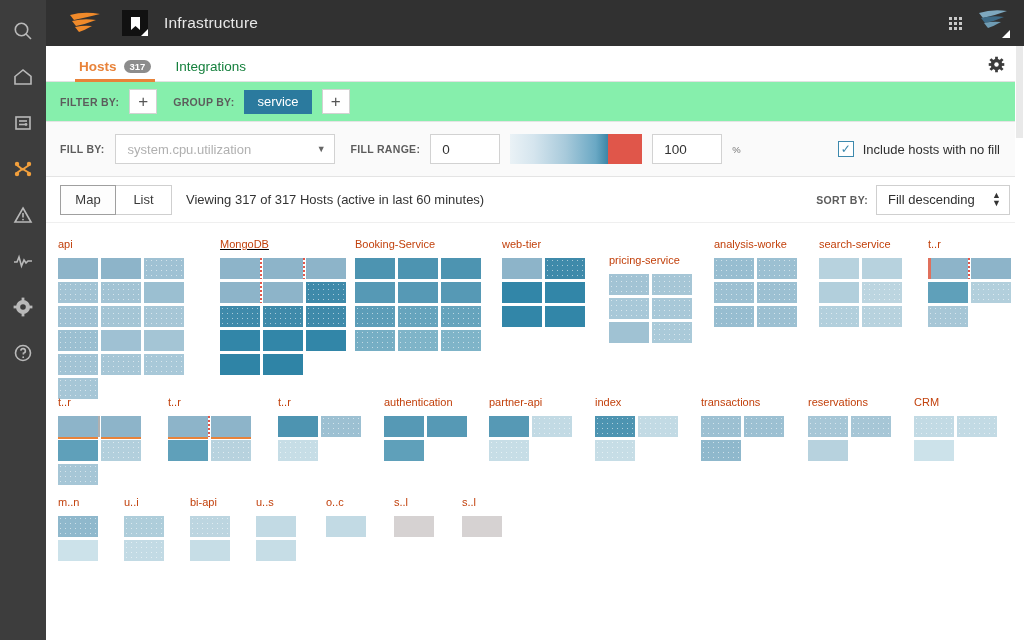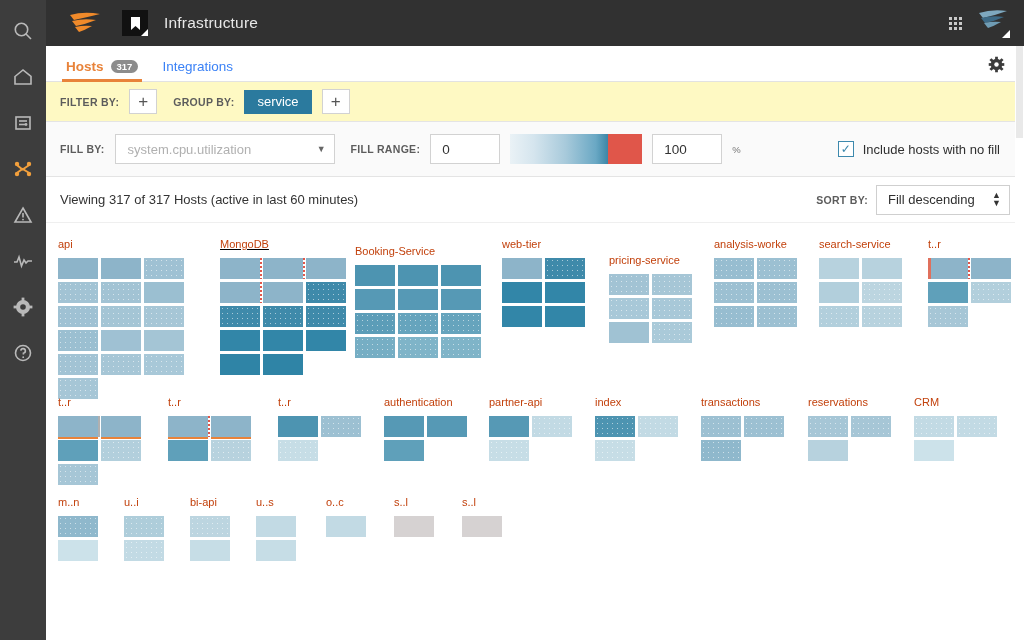--- a/index.html
+++ b/index.html
@@ -59,44 +59,44 @@
   .grid-icon .gwrap { display: grid; grid-template-columns: repeat(3,3px); gap: 2px; }
   .avatar-logo { width: 36px; height: 34px; position: relative; cursor: pointer; }
   .avatar-logo:after {
     content: ""; position: absolute; right: 2px; bottom: 2px;
     border-left: 8px solid transparent; border-bottom: 8px solid #ffffff;
   }
 
   
   .tabsbar {
     height: 36px; background: #fff; border-bottom: 1px solid #e2e2e2;
-    display: flex; align-items: flex-end; padding-left: 8px; flex: 0 0 36px;
+    display: flex; align-items: flex-end; padding-left: 21px; flex: 0 0 36px;
     position: relative;
   }
   .tab {
     display: flex; align-items: center; gap: 7px;
-    padding: 0 12px 7px 12px; font-size: 13.5px; color: #3b82f6;
+    padding: 0 12px 7px 12px; font-size: 13.5px; color: #15803d;
     cursor: pointer; position: relative;
   }
   .tab.active { color: #e8833a; font-weight: bold; }
   .tab.active:after {
     content: ""; position: absolute; left: 8px; right: 8px; bottom: -1px;
     height: 3px; background: #e8833a;
   }
   .tab-badge {
     background: #8c8c8c; color: #fff; font-size: 9.5px; font-weight: bold;
     border-radius: 9px; padding: 1.5px 6px 2px 6px; line-height: 1;
   }
   .gear-top {
     margin-left: auto; margin-right: 18px; margin-bottom: 3px; cursor: pointer;
   }
 
   
   .filterbar {
-    height: 40px; background: #fef9c3; border-bottom: 1px solid #e4e4e4;
+    height: 40px; background: #86efac; border-bottom: 1px solid #e4e4e4;
     display: flex; align-items: center; padding-left: 14px; gap: 10px; flex: 0 0 40px;
   }
   .lbl {
     font-size: 10.5px; color: #5c5c5c; font-weight: bold; letter-spacing: .3px;
     text-transform: uppercase;
   }
   .plus-btn {
     width: 28px; height: 25px; background: #fff; border: 1px solid #d2d2d2;
     display: flex; align-items: center; justify-content: center;
     font-size: 17px; color: #555; cursor: pointer; line-height: 1;
@@ -335,20 +335,24 @@
       <div class="gradient-bar"></div>
       <div class="num-input">100</div>
       <span class="pct">%</span>
       <div class="chk-wrap">
         <div class="chk">✓</div>
         <span class="chk-label">Include hosts with no fill</span>
       </div>
     </div>
 
     <div class="viewbar">
+      <div class="seg">
+        <div class="on">Map</div>
+        <div>List</div>
+      </div>
       <span class="viewing">Viewing 317 of 317 Hosts (active in last 60 minutes)</span>
       <div class="sortwrap">
         <span class="lbl">SORT BY:</span>
         <div class="sort-select">
           <span>Fill descending</span>
           <span class="updown">▲<br>▼</span>
         </div>
       </div>
     </div>
 
@@ -393,21 +397,21 @@
               <div class="tile" style="width: 40px; height: 21px; margin-right: 3px; margin-bottom: 3px; background: radial-gradient(rgba(255, 255, 255, 0.55) 0.8px, transparent 0.9px) 0% 0% / 5px 5px rgb(63, 138, 170);"></div>
               <div class="tile" style="width: 40px; height: 21px; margin-right: 3px; margin-bottom: 3px; background: radial-gradient(rgba(255, 255, 255, 0.55) 0.8px, transparent 0.9px) 0% 0% / 5px 5px rgb(63, 138, 170);"></div>
               <div class="tile" style="width: 40px; height: 21px; margin-right: 3px; margin-bottom: 3px; background: radial-gradient(rgba(255, 255, 255, 0.55) 0.8px, transparent 0.9px) 0% 0% / 5px 5px rgb(63, 138, 170);"></div>
               <div class="tile" style="width: 40px; height: 21px; margin-right: 3px; margin-bottom: 3px; background: rgb(50, 134, 168);"></div>
               <div class="tile" style="width: 40px; height: 21px; margin-right: 3px; margin-bottom: 3px; background: rgb(50, 134, 168);"></div>
               <div class="tile" style="width: 40px; height: 21px; margin-right: 3px; margin-bottom: 3px; background: rgb(50, 134, 168);"></div>
               <div class="tile" style="width: 40px; height: 21px; margin-right: 3px; margin-bottom: 3px; background: rgb(47, 132, 166);"></div>
               <div class="tile" style="width: 40px; height: 21px; margin-right: 3px; margin-bottom: 3px; background: rgb(47, 132, 166);"></div>
             </div>
           </div>
-          <div class="group" style="left: 309px; top: 10px;">
+          <div class="group" style="left: 309px; top: 3px;">
             <div class="group-title">Booking-Service</div>
             <div class="tiles" style="width: 129px;">
               <div class="tile" style="width: 40px; height: 21px; margin-right: 3px; margin-bottom: 3px; background: rgb(77, 148, 177);"></div>
               <div class="tile" style="width: 40px; height: 21px; margin-right: 3px; margin-bottom: 3px; background: rgb(77, 148, 177);"></div>
               <div class="tile" style="width: 40px; height: 21px; margin-right: 3px; margin-bottom: 3px; background: rgb(77, 148, 177);"></div>
               <div class="tile" style="width: 40px; height: 21px; margin-right: 3px; margin-bottom: 3px; background: rgb(86, 153, 181);"></div>
               <div class="tile" style="width: 40px; height: 21px; margin-right: 3px; margin-bottom: 3px; background: rgb(86, 153, 181);"></div>
               <div class="tile" style="width: 40px; height: 21px; margin-right: 3px; margin-bottom: 3px; background: rgb(86, 153, 181);"></div>
               <div class="tile" style="width: 40px; height: 21px; margin-right: 3px; margin-bottom: 3px; background: radial-gradient(rgba(255, 255, 255, 0.55) 0.8px, transparent 0.9px) 0% 0% / 5px 5px rgb(92, 157, 184);"></div>
               <div class="tile" style="width: 40px; height: 21px; margin-right: 3px; margin-bottom: 3px; background: radial-gradient(rgba(255, 255, 255, 0.55) 0.8px, transparent 0.9px) 0% 0% / 5px 5px rgb(102, 164, 189);"></div>

